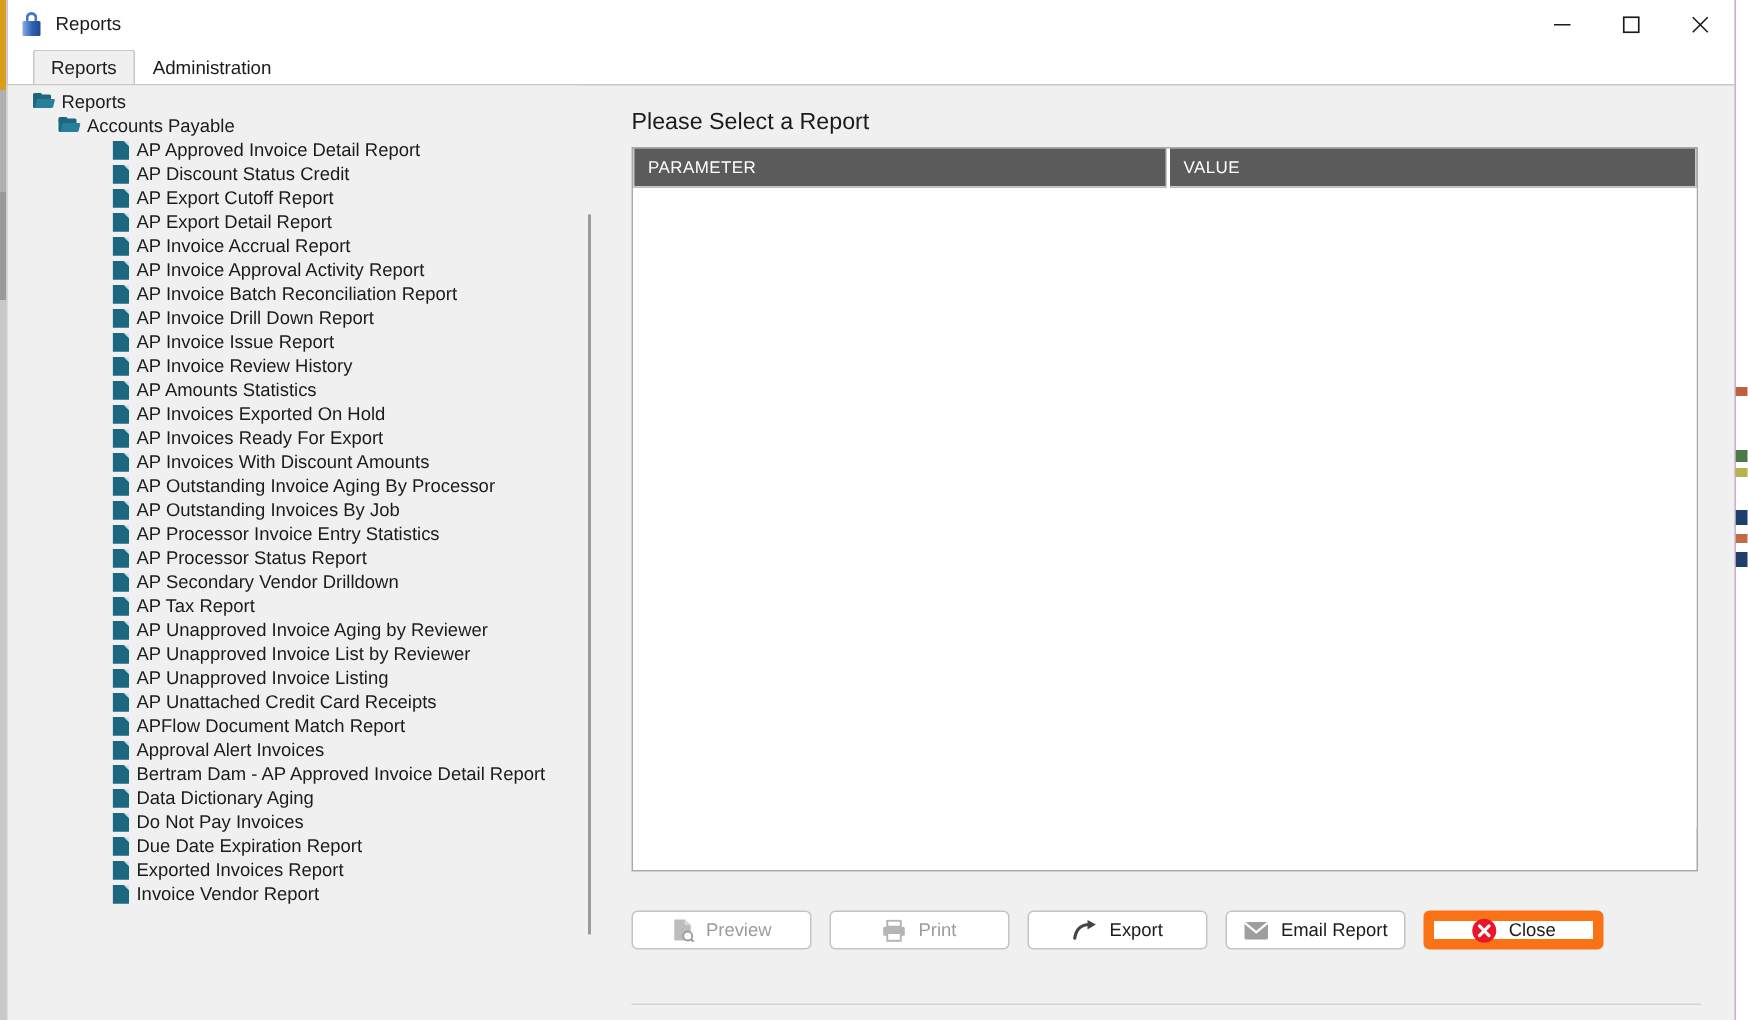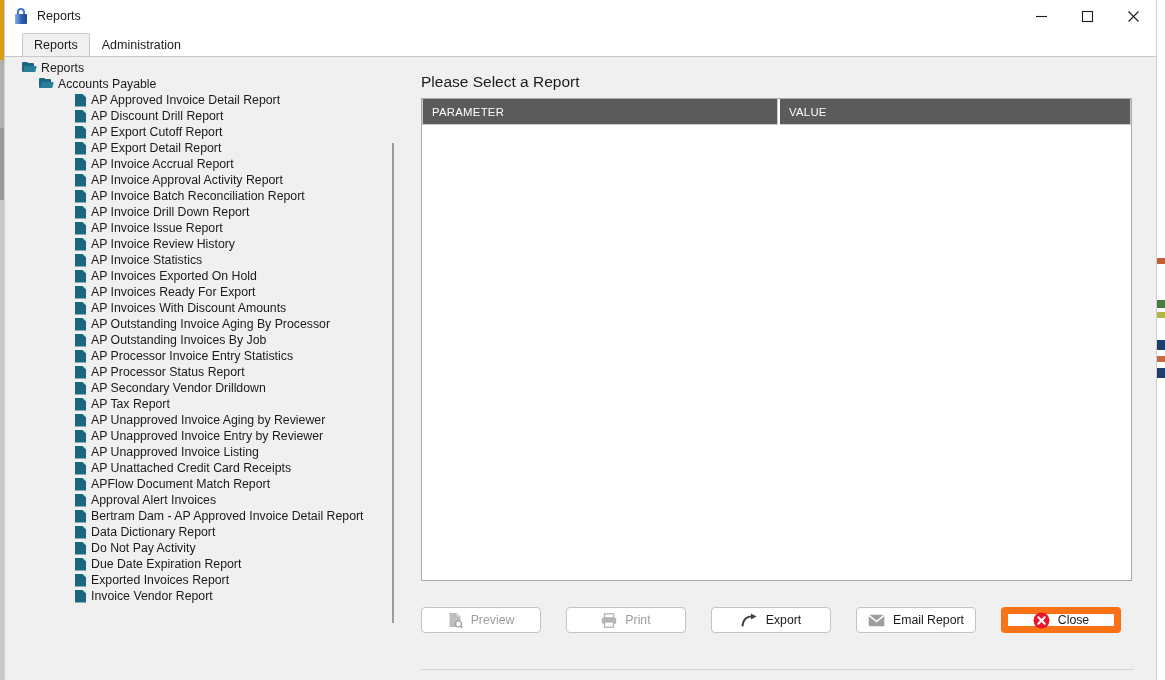--- a/index.html
+++ b/index.html
@@ -191,21 +191,21 @@
   }
   .grid-col:first-child { border-left: 1px solid #c9c9c9; }
   .col-param { width: 356px; }
   .col-value { flex: 1; margin-left: 2px; }
   .grid-body { height: 427px; background: #ffffff; }
 
   
   .btn-row {
     position: absolute;
     left: 18px; top: 550px;
-    display: flex; gap: 25px;
+    display: flex; gap: 12px;
   }
   .btn {
     width: 120px; height: 26px;
     background: #ffffff;
     border: 1px solid #c4c4c4;
     border-radius: 4px;
     display: flex; align-items: center; justify-content: center;
     gap: 8px;
     font-size: 12.3px;
     color: #1b1b1b;
@@ -302,21 +302,21 @@
               <span class="pg"></span>
               <span class="fold"></span>
             </span>
             <span class="lbl">AP Approved Invoice Detail Report</span>
           </div>
           <div class="tree-row lv2">
             <span class="file-ico">
               <span class="pg"></span>
               <span class="fold"></span>
             </span>
-            <span class="lbl">AP Discount Drill Report</span>
+            <span class="lbl">AP Discount Status Credit</span>
           </div>
           <div class="tree-row lv2">
             <span class="file-ico">
               <span class="pg"></span>
               <span class="fold"></span>
             </span>
             <span class="lbl">AP Export Cutoff Report</span>
           </div>
           <div class="tree-row lv2">
             <span class="file-ico">
@@ -365,21 +365,21 @@
               <span class="pg"></span>
               <span class="fold"></span>
             </span>
             <span class="lbl">AP Invoice Review History</span>
           </div>
           <div class="tree-row lv2">
             <span class="file-ico">
               <span class="pg"></span>
               <span class="fold"></span>
             </span>
-            <span class="lbl">AP Invoice Statistics</span>
+            <span class="lbl">AP Amounts Statistics</span>
           </div>
           <div class="tree-row lv2">
             <span class="file-ico">
               <span class="pg"></span>
               <span class="fold"></span>
             </span>
             <span class="lbl">AP Invoices Exported On Hold</span>
           </div>
           <div class="tree-row lv2">
             <span class="file-ico">
@@ -442,21 +442,21 @@
               <span class="pg"></span>
               <span class="fold"></span>
             </span>
             <span class="lbl">AP Unapproved Invoice Aging by Reviewer</span>
           </div>
           <div class="tree-row lv2">
             <span class="file-ico">
               <span class="pg"></span>
               <span class="fold"></span>
             </span>
-            <span class="lbl">AP Unapproved Invoice Entry by Reviewer</span>
+            <span class="lbl">AP Unapproved Invoice List by Reviewer</span>
           </div>
           <div class="tree-row lv2">
             <span class="file-ico">
               <span class="pg"></span>
               <span class="fold"></span>
             </span>
             <span class="lbl">AP Unapproved Invoice Listing</span>
           </div>
           <div class="tree-row lv2">
             <span class="file-ico">
@@ -484,28 +484,28 @@
               <span class="pg"></span>
               <span class="fold"></span>
             </span>
             <span class="lbl">Bertram Dam - AP Approved Invoice Detail Report</span>
           </div>
           <div class="tree-row lv2">
             <span class="file-ico">
               <span class="pg"></span>
               <span class="fold"></span>
             </span>
-            <span class="lbl">Data Dictionary Report</span>
-          </div>
-          <div class="tree-row lv2">
-            <span class="file-ico">
-              <span class="pg"></span>
-              <span class="fold"></span>
-            </span>
-            <span class="lbl">Do Not Pay Activity</span>
+            <span class="lbl">Data Dictionary Aging</span>
+          </div>
+          <div class="tree-row lv2">
+            <span class="file-ico">
+              <span class="pg"></span>
+              <span class="fold"></span>
+            </span>
+            <span class="lbl">Do Not Pay Invoices</span>
           </div>
           <div class="tree-row lv2">
             <span class="file-ico">
               <span class="pg"></span>
               <span class="fold"></span>
             </span>
             <span class="lbl">Due Date Expiration Report</span>
           </div>
           <div class="tree-row lv2">
             <span class="file-ico">

